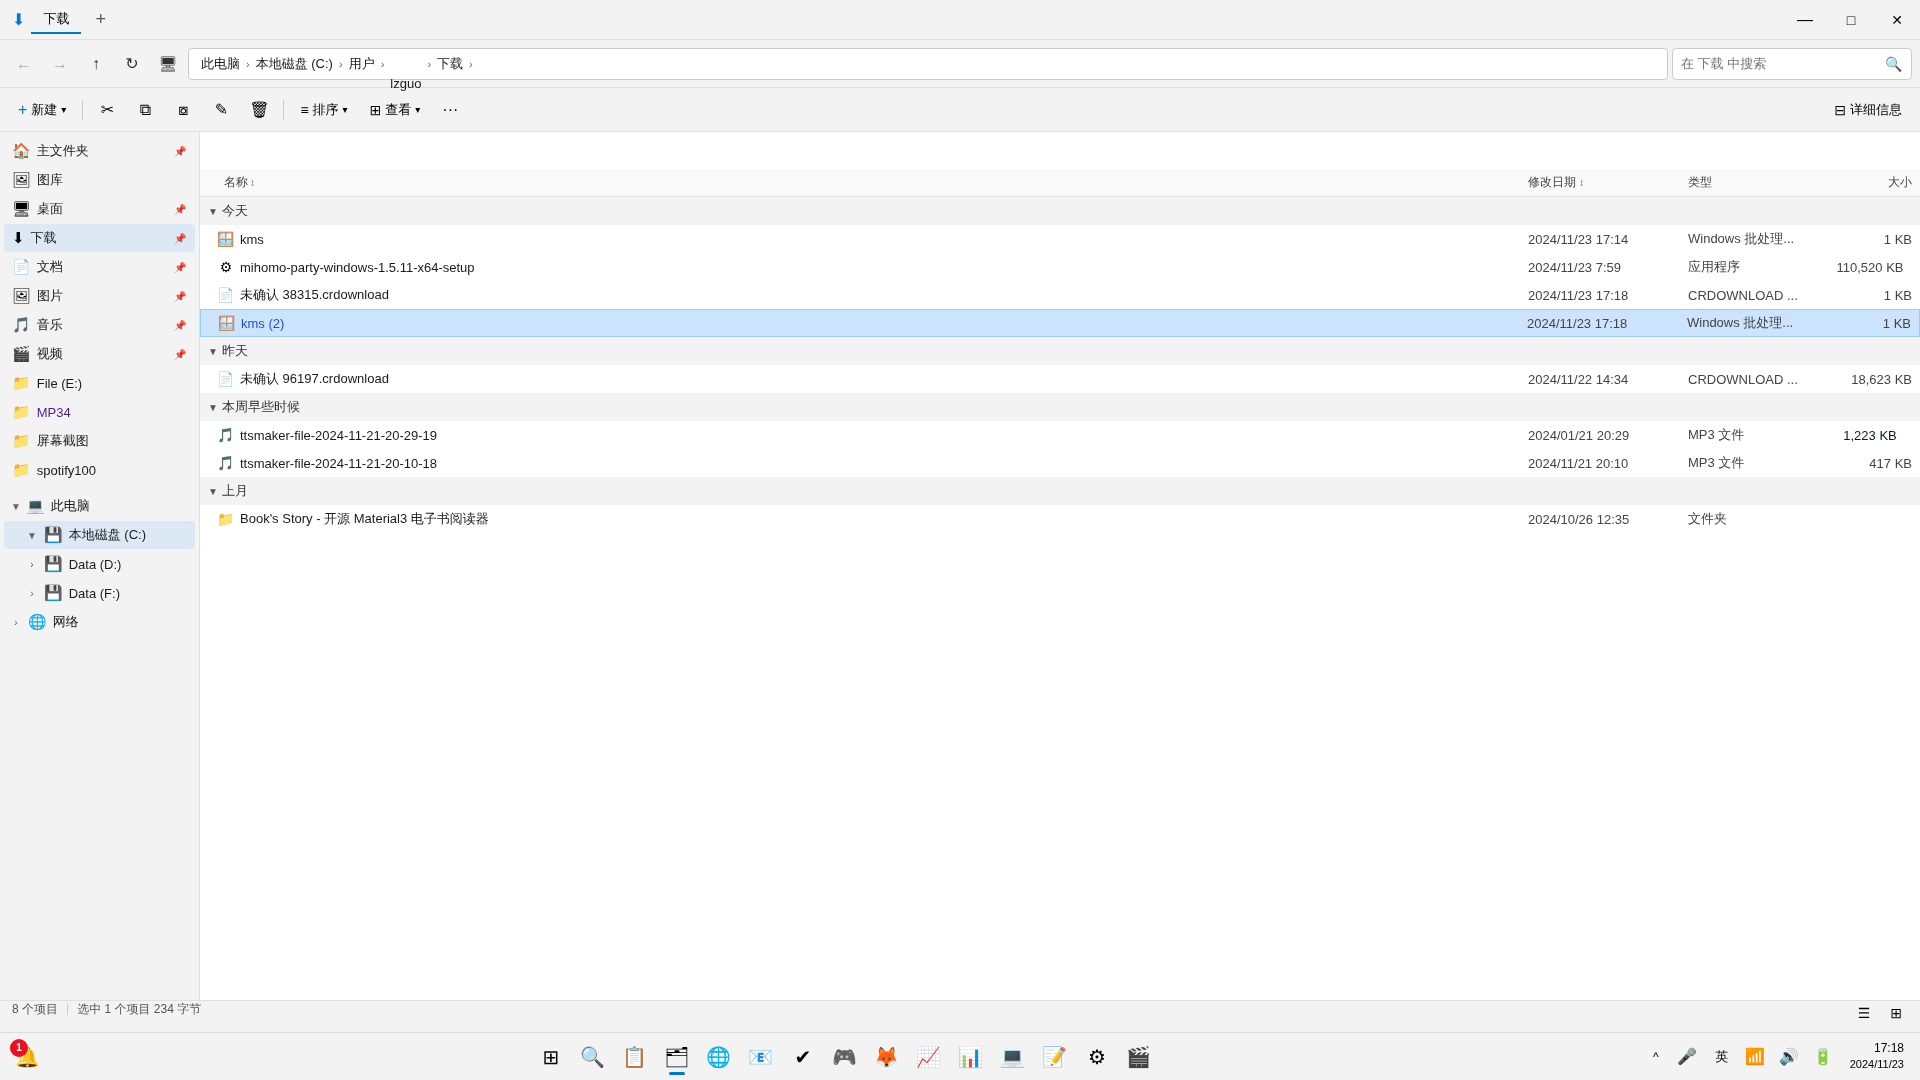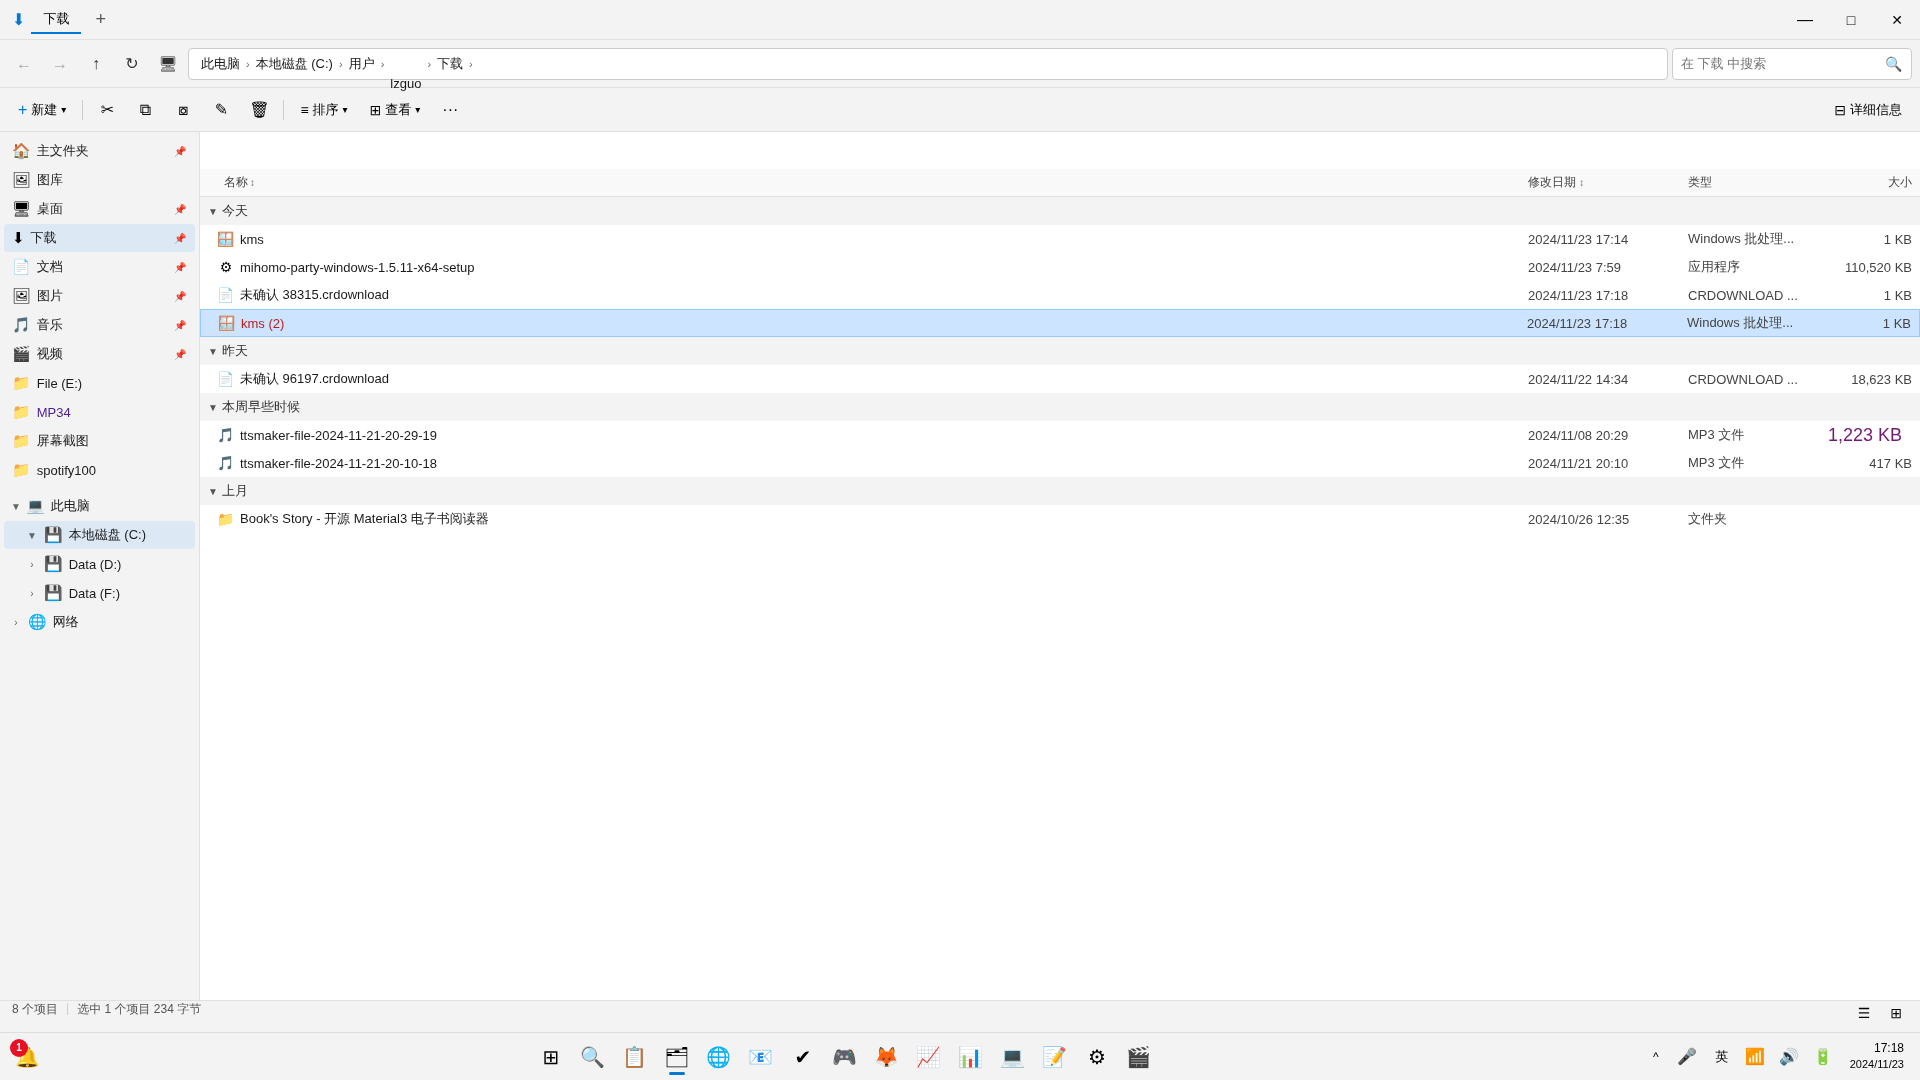--- a/index.html
+++ b/index.html
@@ -198,34 +198,34 @@
       <span style="width:160px; padding:0 8px; font-size:13px; color:#444;">2024/11/23 17:14</span>
       <span style="width:140px; padding:0 8px; font-size:13px; color:#444; white-space:nowrap; overflow:hidden; text-overflow:ellipsis;">Windows 批处理...</span>
       <span style="width:100px; padding:0 8px; font-size:13px; color:#444; text-align:right;">1 KB</span>
     </div>
 
     <div style="display:flex; align-items:center; height:28px; cursor:pointer; padding-left:16px;">
       <span style="font-size:14px; width:20px; text-align:center; flex-shrink:0;">⚙</span>
       <span style="flex:1; padding:0 4px; font-size:13px; color:#1a1a1a; white-space:nowrap; overflow:hidden; text-overflow:ellipsis;">mihomo-party-windows-1.5.11-x64-setup</span>
       <span style="width:160px; padding:0 8px; font-size:13px; color:#444;">2024/11/23 7:59</span>
       <span style="width:140px; padding:0 8px; font-size:13px; color:#444; white-space:nowrap; overflow:hidden; text-overflow:ellipsis;">应用程序</span>
-      <span style="width:100px; padding:0 8px; font-size:13px; color:#444; text-align:right;">110,520 KB</span>
+      <span style="width:100px; padding:0 8px; font-size:13px; color:#444; text-align:center;">110,520 KB</span>
     </div>
 
     <div style="display:flex; align-items:center; height:28px; cursor:pointer; padding-left:16px;">
       <span style="font-size:14px; width:20px; text-align:center; flex-shrink:0;">📄</span>
       <span style="flex:1; padding:0 4px; font-size:13px; color:#1a1a1a; white-space:nowrap; overflow:hidden; text-overflow:ellipsis;">未确认 38315.crdownload</span>
       <span style="width:160px; padding:0 8px; font-size:13px; color:#444;">2024/11/23 17:18</span>
       <span style="width:140px; padding:0 8px; font-size:13px; color:#444; white-space:nowrap; overflow:hidden; text-overflow:ellipsis;">CRDOWNLOAD ...</span>
       <span style="width:100px; padding:0 8px; font-size:13px; color:#444; text-align:right;">1 KB</span>
     </div>
 
     <div style="display:flex; align-items:center; height:28px; cursor:pointer; padding-left:16px; background:#cce4ff; border:1px solid #99caff;">
       <span style="font-size:14px; width:20px; text-align:center; flex-shrink:0;">🪟</span>
-      <span style="flex:1; padding:0 4px; font-size:13px; color:#b91c1c; white-space:nowrap; overflow:hidden; text-overflow:ellipsis;">kms (2)</span>
+      <span style="flex:1; padding:0 4px; font-size:13px; color:#1d4ed8; white-space:nowrap; overflow:hidden; text-overflow:ellipsis;">kms (2)</span>
       <span style="width:160px; padding:0 8px; font-size:13px; color:#444;">2024/11/23 17:18</span>
       <span style="width:140px; padding:0 8px; font-size:13px; color:#444; white-space:nowrap; overflow:hidden; text-overflow:ellipsis;">Windows 批处理...</span>
       <span style="width:100px; padding:0 8px; font-size:13px; color:#444; text-align:right;">1 KB</span>
     </div>
 
     <div style="display:flex; align-items:center; height:28px; padding:0 8px; background:#f3f3f3; font-size:13px; color:#333; font-weight:500; gap:4px; cursor:pointer;">
       <span style="font-size:10px; color:#555;">▼</span>
       <span>昨天</span>
     </div>
 
@@ -238,23 +238,23 @@
     </div>
 
     <div style="display:flex; align-items:center; height:28px; padding:0 8px; background:#f3f3f3; font-size:13px; color:#333; font-weight:500; gap:4px; cursor:pointer;">
       <span style="font-size:10px; color:#555;">▼</span>
       <span>本周早些时候</span>
     </div>
 
     <div style="display:flex; align-items:center; height:28px; cursor:pointer; padding-left:16px;">
       <span style="font-size:14px; width:20px; text-align:center; flex-shrink:0;">🎵</span>
       <span style="flex:1; padding:0 4px; font-size:13px; color:#1a1a1a; white-space:nowrap; overflow:hidden; text-overflow:ellipsis;">ttsmaker-file-2024-11-21-20-29-19</span>
-      <span style="width:160px; padding:0 8px; font-size:13px; color:#444;">2024/11/08 20:29</span>
+      <span style="width:160px; padding:0 8px; font-size:13px; color:#444;">2024/01/21 20:29</span>
       <span style="width:140px; padding:0 8px; font-size:13px; color:#444; white-space:nowrap; overflow:hidden; text-overflow:ellipsis;">MP3 文件</span>
-      <span style="width:100px; padding:0 8px; font-size:18px; color:#701a75; text-align:left;">1,223 KB</span>
+      <span style="width:100px; padding:0 8px; font-size:13px; color:#0f172a; text-align:center;">1,223 KB</span>
     </div>
 
     <div style="display:flex; align-items:center; height:28px; cursor:pointer; padding-left:16px;">
       <span style="font-size:14px; width:20px; text-align:center; flex-shrink:0;">🎵</span>
       <span style="flex:1; padding:0 4px; font-size:13px; color:#1a1a1a; white-space:nowrap; overflow:hidden; text-overflow:ellipsis;">ttsmaker-file-2024-11-21-20-10-18</span>
       <span style="width:160px; padding:0 8px; font-size:13px; color:#444;">2024/11/21 20:10</span>
       <span style="width:140px; padding:0 8px; font-size:13px; color:#444; white-space:nowrap; overflow:hidden; text-overflow:ellipsis;">MP3 文件</span>
       <span style="width:100px; padding:0 8px; font-size:13px; color:#444; text-align:right;">417 KB</span>
     </div>
 

